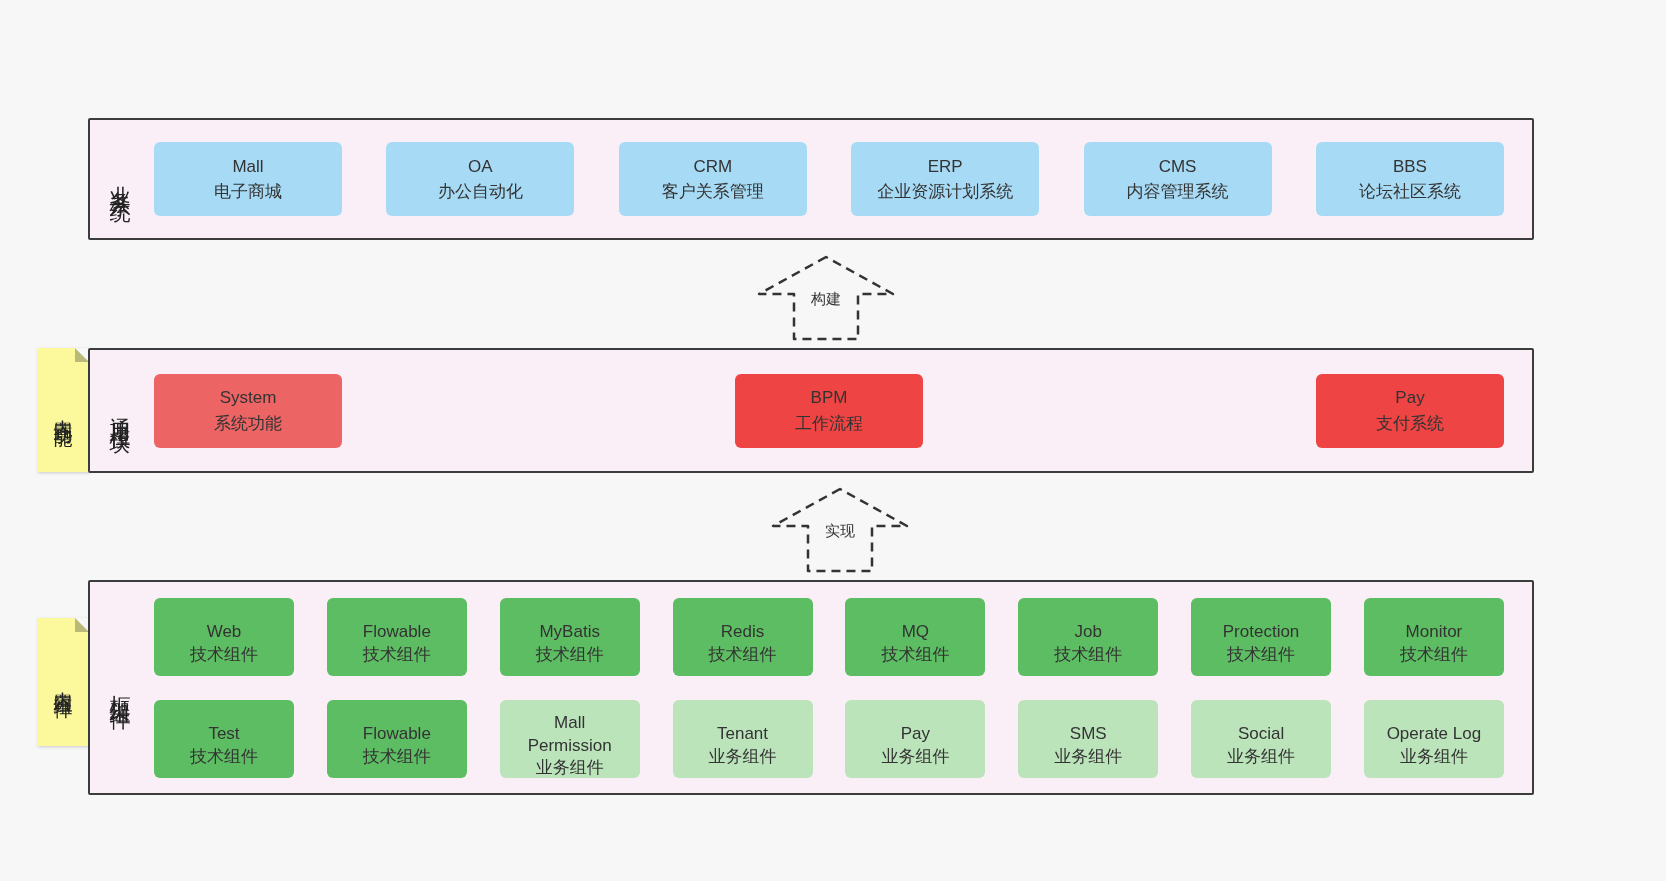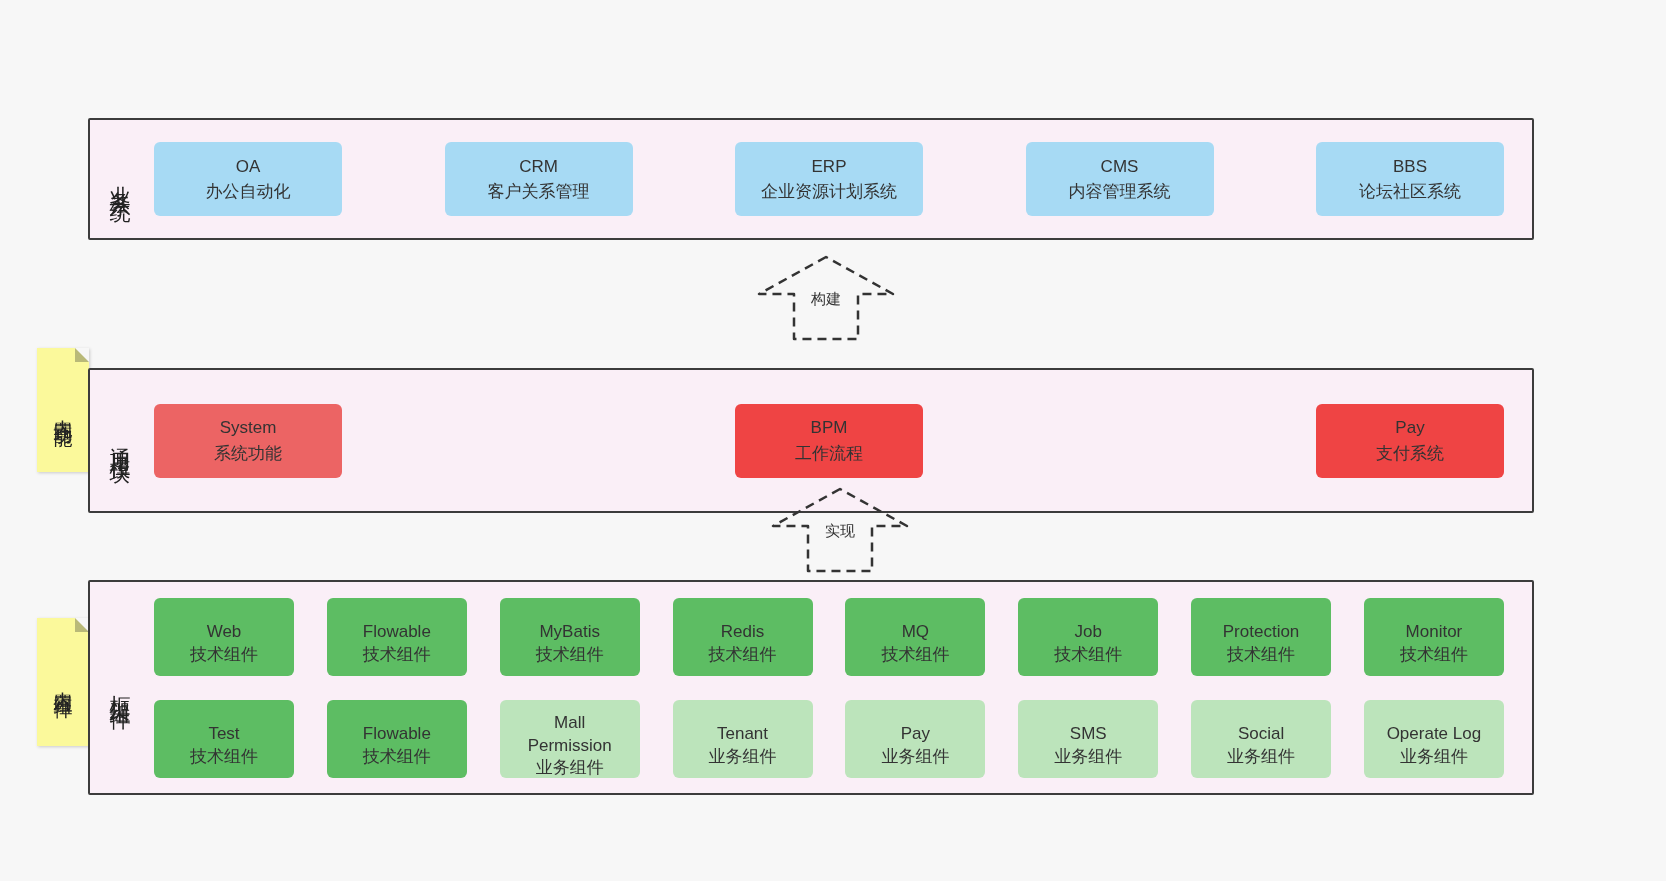--- a/index.html
+++ b/index.html
@@ -13,21 +13,21 @@
   }
 
   .section {
     position:absolute; left:88px; width:1446px;
     background:#faeff7;
     border:2px solid #3c3c3c;
     border-radius:2px;
     display:flex; align-items:center;
   }
   #sec-business  { top:118px; height:122px; }
-  #sec-modules   { top:368px; height:145px; }
+  #sec-modules   { top:348px; height:125px; }
   #sec-framework { top:580px; height:215px; }
 
   .side-label {
     writing-mode:vertical-lr; text-orientation:upright;
     font-size:21px; letter-spacing:5px; color:#222;
     margin-left:16px; width:34px; text-align:center; flex:0 0 auto;
   }
 
   .row {
     flex:1; display:flex; justify-content:space-between; align-items:center;
@@ -79,20 +79,24 @@
   #arrow-implement { left:770px; top:486px; }
   .arrow text { font-size:15px; fill:#333; font-family:"Liberation Sans","DejaVu Sans",sans-serif; }
 </style>
 </head>
 <body>
 
 <div class="section" id="sec-business">
   <div class="side-label">业务系统</div>
   <div class="row">
     <div class="box wide blue">
+      <div class="box-title">Mall</div>
+      <div class="box-sub">电子商城</div>
+    </div>
+    <div class="box wide blue">
       <div class="box-title">OA</div>
       <div class="box-sub">办公自动化</div>
     </div>
     <div class="box wide blue">
       <div class="box-title">CRM</div>
       <div class="box-sub">客户关系管理</div>
     </div>
     <div class="box wide blue">
       <div class="box-title">ERP</div>
       <div class="box-sub">企业资源计划系统</div>

